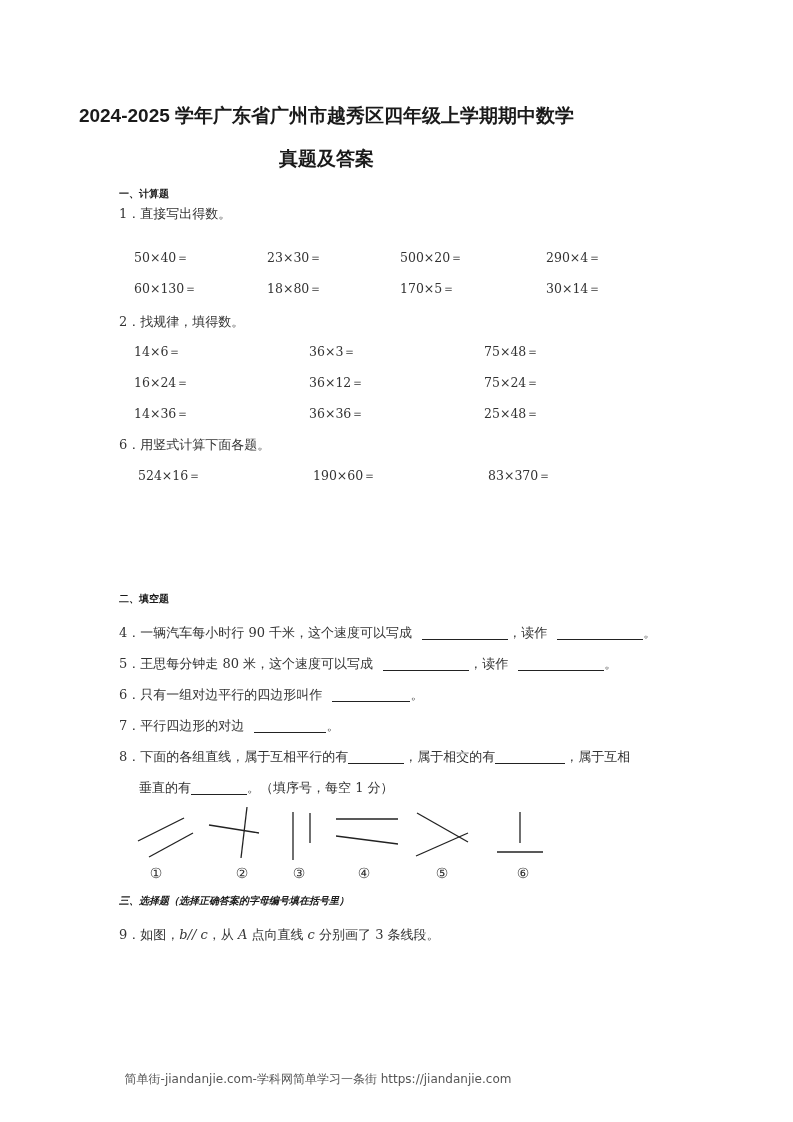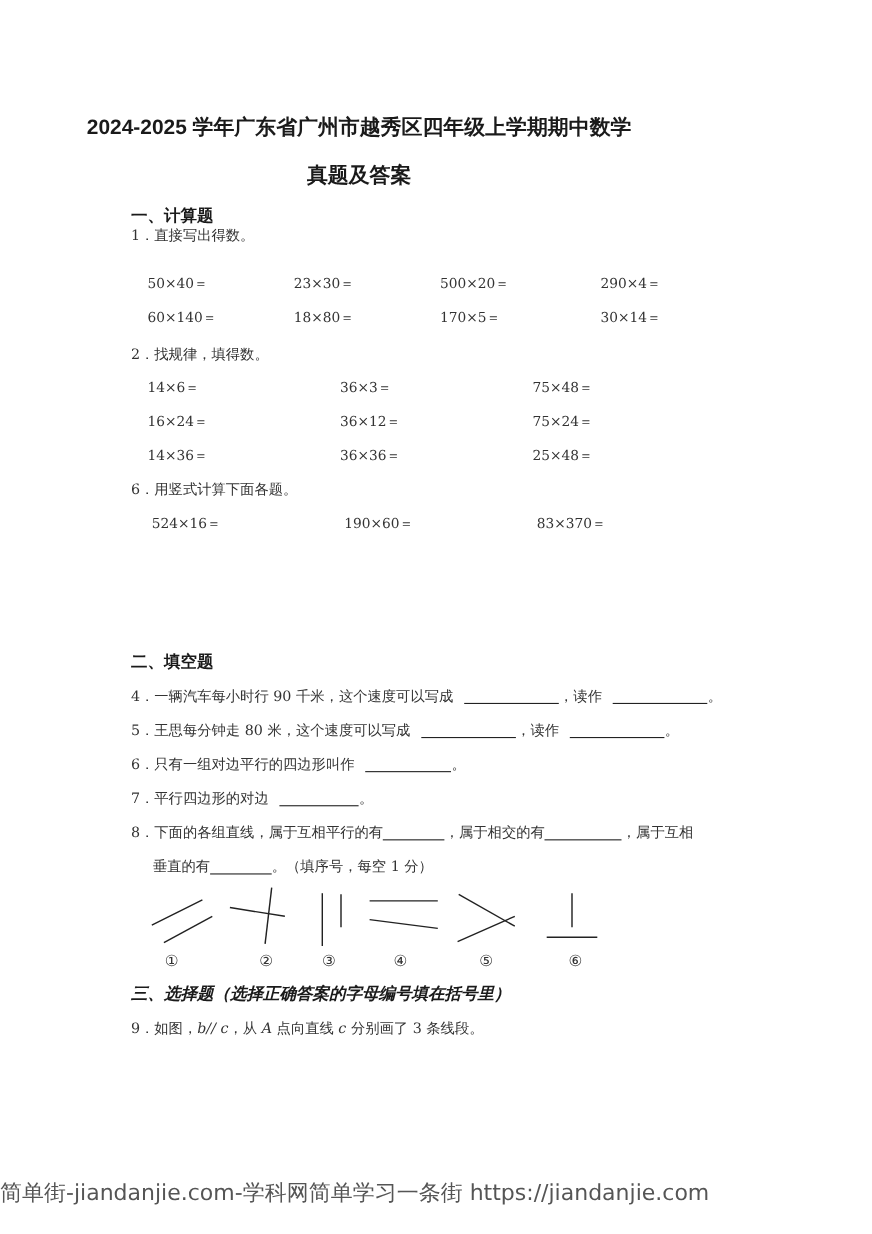--- a/index.html
+++ b/index.html
@@ -1,41 +1,41 @@
 <!DOCTYPE html>
 <html><head>
 <meta charset="utf-8">
 <style>
   html, body { margin: 0; padding: 0; background: #ffffff; }
   body { width: 793px; height: 1122px; position: relative; overflow: hidden;
          font-family: "DejaVu Serif", "Liberation Serif", serif; color: #222; }
   .abs { position: absolute; white-space: nowrap; }
   .title { font-family: Liberation Sans, sans-serif; font-weight: bold; font-size: 19px; color: #1a1a1a; left: 0; width: 653px; text-align: center; }
-  .section { font-family: "DejaVu Sans", sans-serif; font-weight: bold; font-size: 15px; color: #1a1a1a; left: 119px; }
+  .section { font-family: "DejaVu Sans", sans-serif; font-weight: bold; font-size: 10px; color: #1a1a1a; left: 119px; }
   .q { font-size: 13px; left: 119px; color: #333; }
   .expr { font-size: 12.5px; color: #333; }
   .blank { display: inline-block; border-bottom: 1px solid #222; height: 14px; vertical-align: -3px; }
-  .footer { font-family: "DejaVu Sans", sans-serif; font-size: 20px; color: #555; left: 0; width: 636px; text-align: center; }
+  .footer { font-family: "DejaVu Sans", sans-serif; font-size: 12px; color: #555; left: 0; width: 636px; text-align: center; }
   .fig-label { font-size: 14px; color: #333; transform: translateX(-50%); }
 </style>
 </head>
 <body>
 
 <div class="abs title" style="top:103px;">2024-2025 学年广东省广州市越秀区四年级上学期期中数学</div>
 <div class="abs title" style="top:146px;">真题及答案</div>
 
 <div class="abs section" style="top:187px;">一、计算题</div>
 <div class="abs q" style="top:205px;">1．直接写出得数。</div>
 
 <div>
   <span class="abs expr" style="left:134px;top:250px;">50×40＝</span>
   <span class="abs expr" style="left:267px;top:250px;">23×30＝</span>
   <span class="abs expr" style="left:400px;top:250px;">500×20＝</span>
   <span class="abs expr" style="left:546px;top:250px;">290×4＝</span>
-  <span class="abs expr" style="left:134px;top:281px;">60×140＝</span>
+  <span class="abs expr" style="left:134px;top:281px;">60×130＝</span>
   <span class="abs expr" style="left:267px;top:281px;">18×80＝</span>
   <span class="abs expr" style="left:400px;top:281px;">170×5＝</span>
   <span class="abs expr" style="left:546px;top:281px;">30×14＝</span>
 </div>
 
 <div class="abs q" style="top:313px;">2．找规律，填得数。</div>
 <div>
   <span class="abs expr" style="left:134px;top:344px;">14×6＝</span>
   <span class="abs expr" style="left:309px;top:344px;">36×3＝</span>
   <span class="abs expr" style="left:484px;top:344px;">75×48＝</span>

